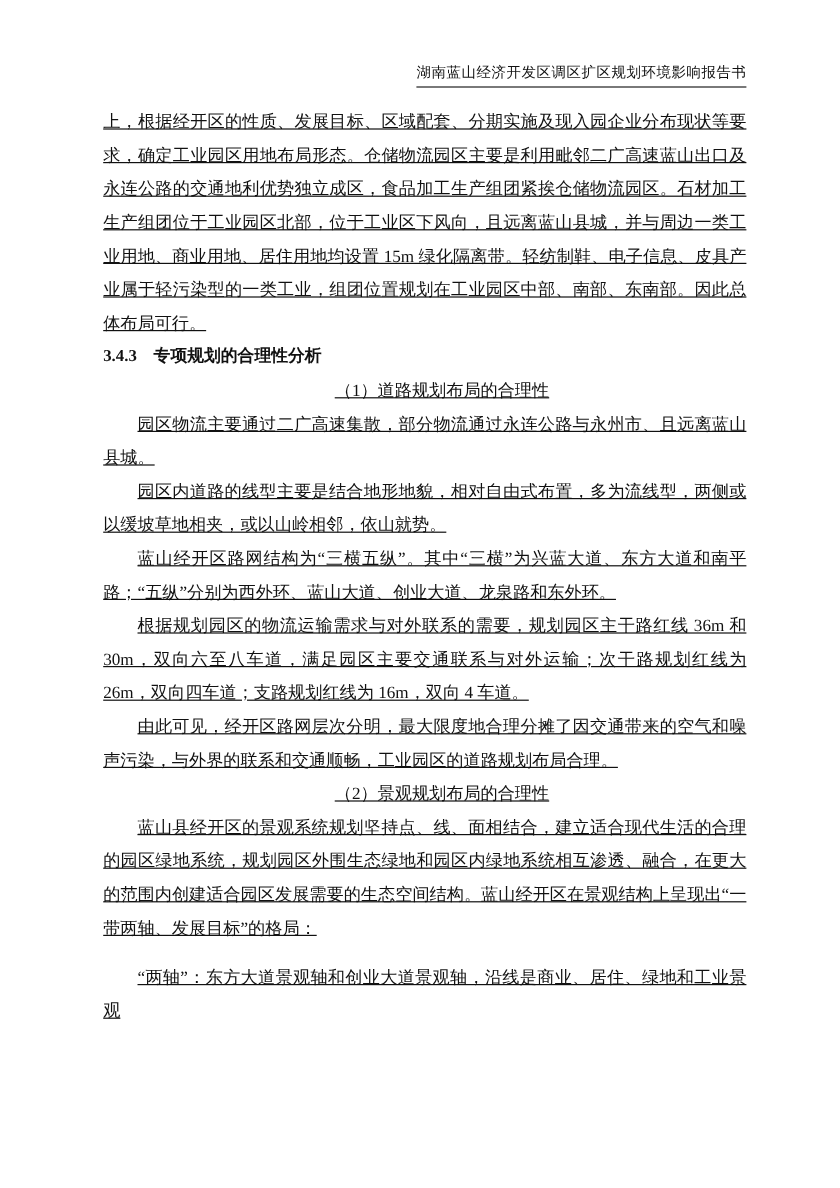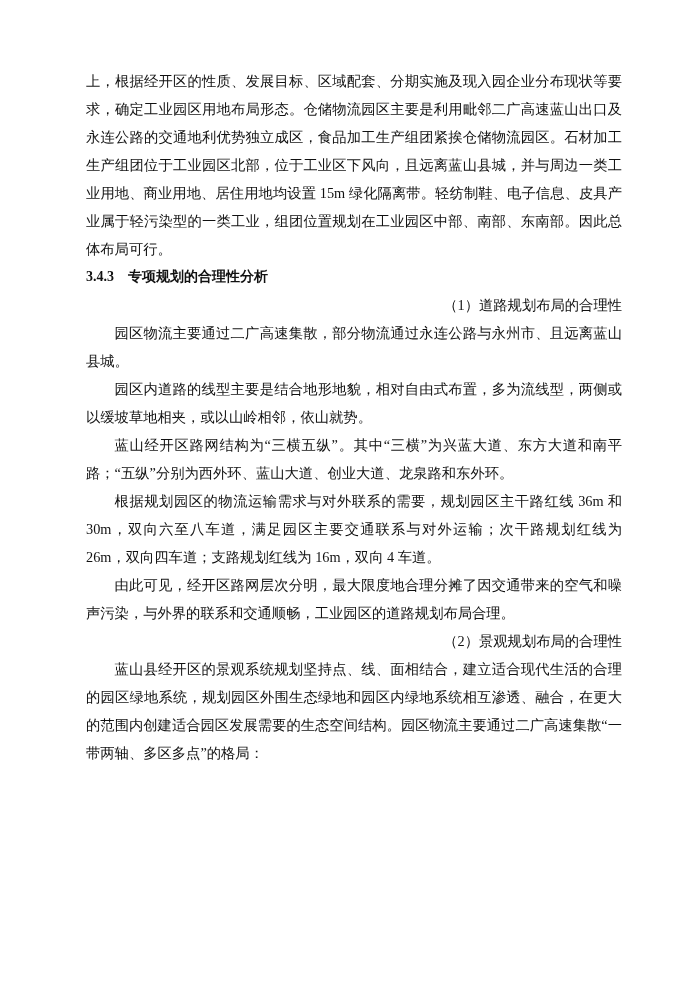--- a/index.html
+++ b/index.html
@@ -34,46 +34,50 @@
   .content {
     margin-top: 15px;
     font-size: 14.3px;
     line-height: 28px;
     text-align: justify;
     text-justify: inter-ideograph;
   }
   .content p {
     margin: 0;
     text-indent: 2em;
+    text-decoration: underline;
   }
   .content p.no-indent {
     text-indent: 0;
   }
   .content h3.section-heading {
     margin: 0;
     font-size: 14px;
     line-height: 28px;
     font-weight: bold;
     text-align: left;
   }
   .content h3.section-heading .heading-title {
     margin-left: 14px;
   }
   .content p.subheading {
-    text-align: right;
+    text-align: center;
   }
   .content p.spaced {
     margin-top: 13px;
   }
 </style>
 </head>
 <body>
 
 <div class="page">
 
+  <div class="page-header">
+    <span class="header-title">湖南蓝山经济开发区调区扩区规划环境影响报告书</span>
+  </div>
 
   <div class="content">
 
     <p class="no-indent">上，根据经开区的性质、发展目标、区域配套、分期实施及现入园企业分布现状等要求，确定工业园区用地布局形态。仓储物流园区主要是利用毗邻二广高速蓝山出口及永连公路的交通地利优势独立成区，食品加工生产组团紧挨仓储物流园区。石材加工生产组团位于工业园区北部，位于工业区下风向，且远离蓝山县城，并与周边一类工业用地、商业用地、居住用地均设置 15m 绿化隔离带。轻纺制鞋、电子信息、皮具产业属于轻污染型的一类工业，组团位置规划在工业园区中部、南部、东南部。因此总体布局可行。</p>
 
     <h3 class="section-heading">
       <span>3.4.3</span><span class="heading-title">专项规划的合理性分析</span>
     </h3>
 
     <p class="subheading">（1）道路规划布局的合理性</p>
@@ -84,19 +88,20 @@
     <p>园区内道路的线型主要是结合地形地貌，相对自由式布置，多为流线型，两侧或以缓坡草地相夹，或以山岭相邻，依山就势。</p>
 
     <p>蓝山经开区路网结构为“三横五纵”。其中“三横”为兴蓝大道、东方大道和南平路；“五纵”分别为西外环、蓝山大道、创业大道、龙泉路和东外环。</p>
 
     <p>根据规划园区的物流运输需求与对外联系的需要，规划园区主干路红线 36m 和 30m，双向六至八车道，满足园区主要交通联系与对外运输；次干路规划红线为 26m，双向四车道；支路规划红线为 16m，双向 4 车道。</p>
 
     <p>由此可见，经开区路网层次分明，最大限度地合理分摊了因交通带来的空气和噪声污染，与外界的联系和交通顺畅，工业园区的道路规划布局合理。</p>
 
     <p class="subheading">（2）景观规划布局的合理性</p>
 
-    <p>蓝山县经开区的景观系统规划坚持点、线、面相结合，建立适合现代生活的合理的园区绿地系统，规划园区外围生态绿地和园区内绿地系统相互渗透、融合，在更大的范围内创建适合园区发展需要的生态空间结构。园区物流主要通过二广高速集散“一带两轴、多区多点”的格局：</p>
+    <p>蓝山县经开区的景观系统规划坚持点、线、面相结合，建立适合现代生活的合理的园区绿地系统，规划园区外围生态绿地和园区内绿地系统相互渗透、融合，在更大的范围内创建适合园区发展需要的生态空间结构。蓝山经开区在景观结构上呈现出“一带两轴、发展目标”的格局：</p>
 
 
+    <p class="spaced">“两轴”：东方大道景观轴和创业大道景观轴，沿线是商业、居住、绿地和工业景观</p>
 
   </div>
 
 </div>
 
 </body></html>

